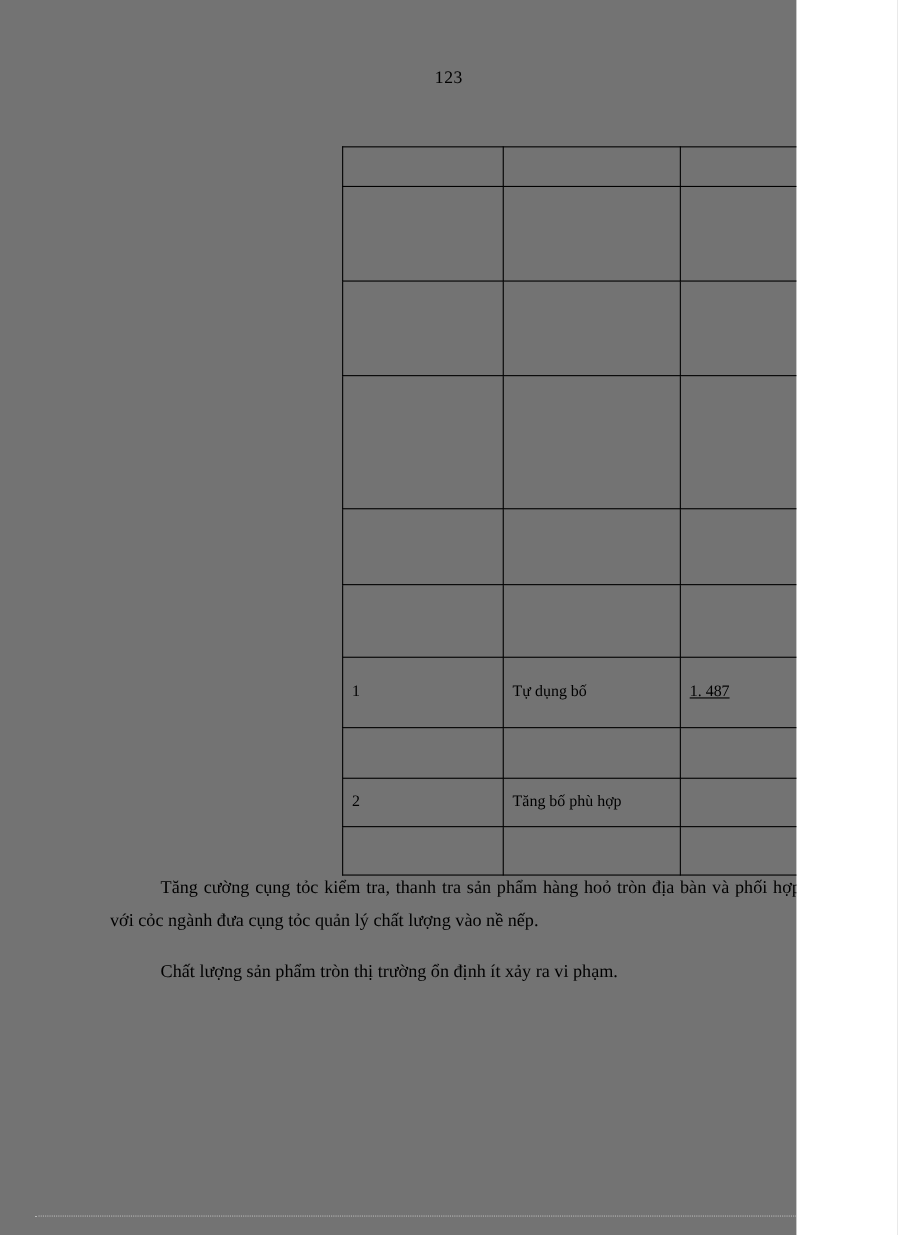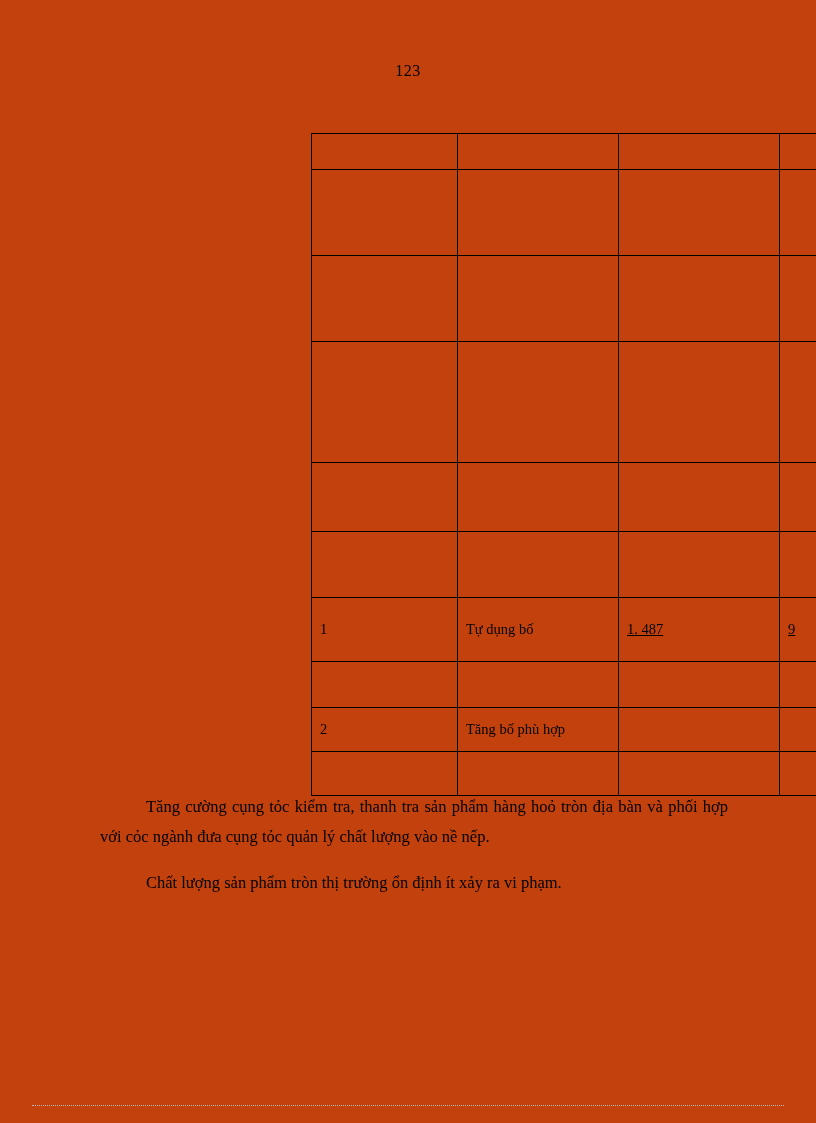--- a/index.html
+++ b/index.html
@@ -2,23 +2,23 @@
 <html><head>
 <meta charset="utf-8">
 <style>
   html, body {
     margin: 0;
     padding: 0;
     background: #ffffff;
   }
   .page {
     position: relative;
-    width: 816px;
+    width: 724px;
     height: 1123px;
-    background: #c2410c;
+    background: #737373;
     font-family: "Liberation Serif", serif;
     color: #000000;
     overflow: hidden;
   }
   .page-number {
     position: absolute;
     top: 62px;
     left: 0;
     width: 816px;
     text-align: center;

